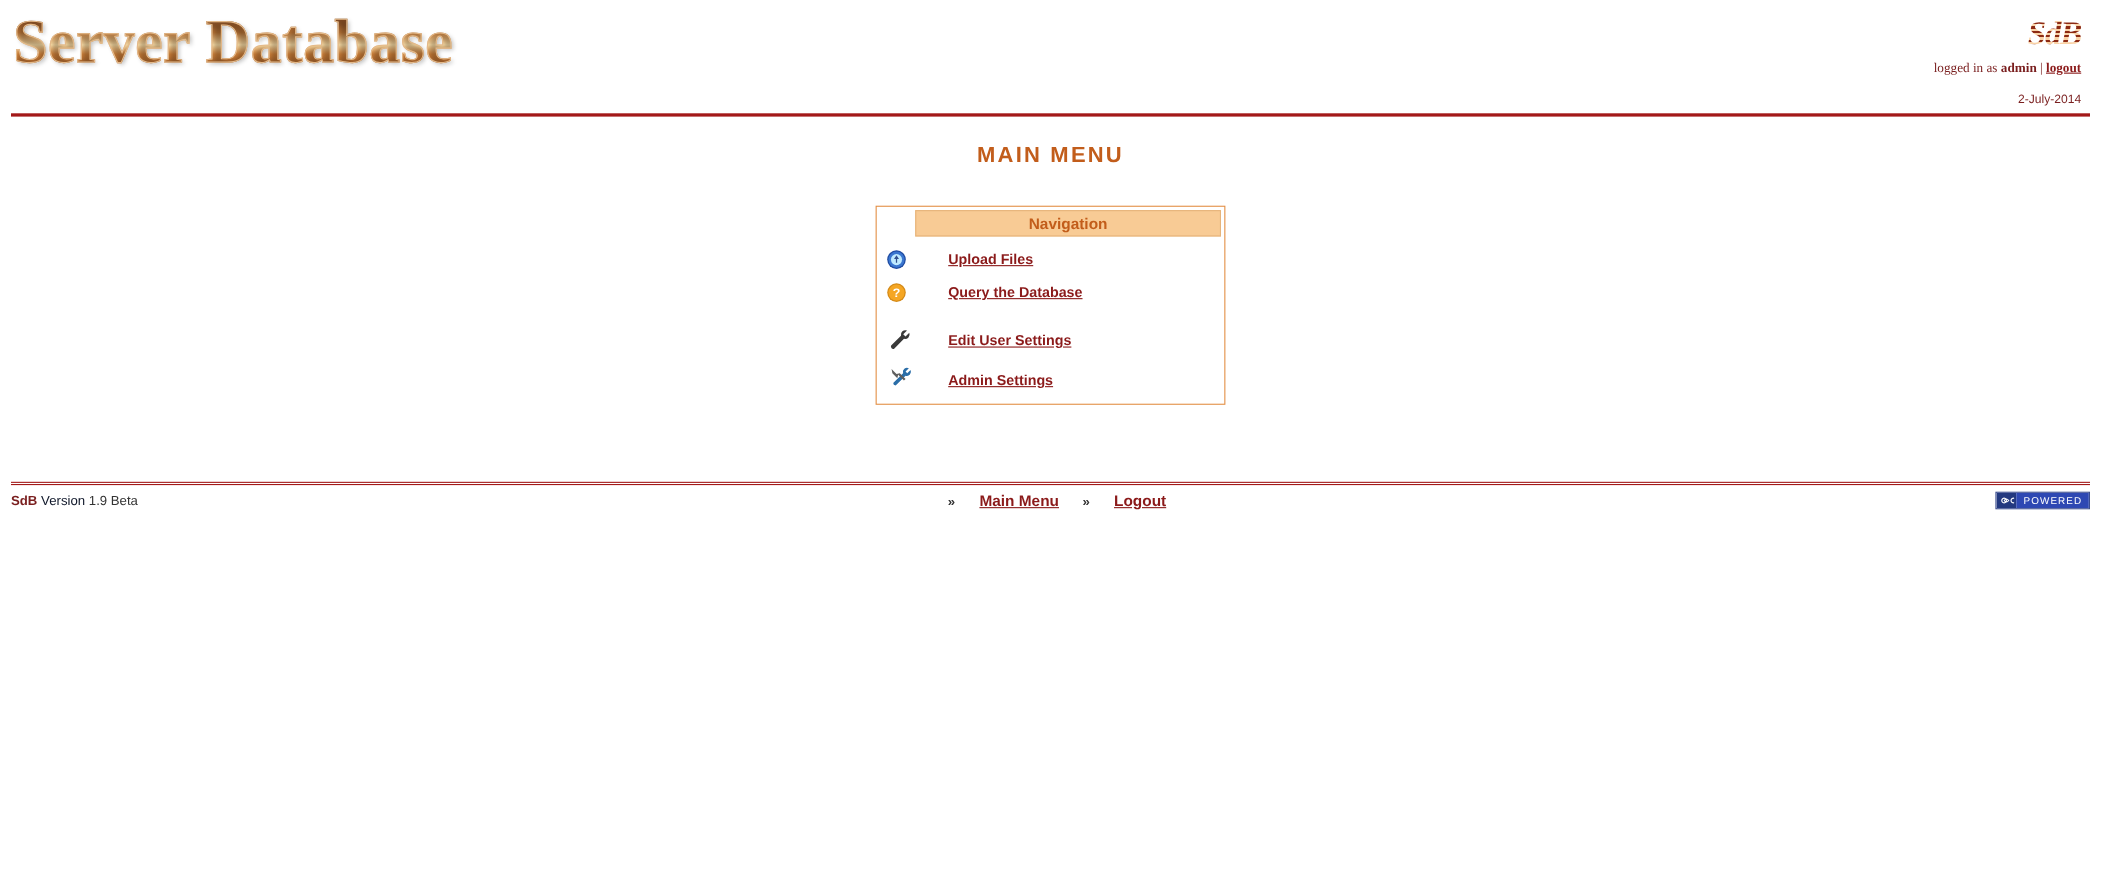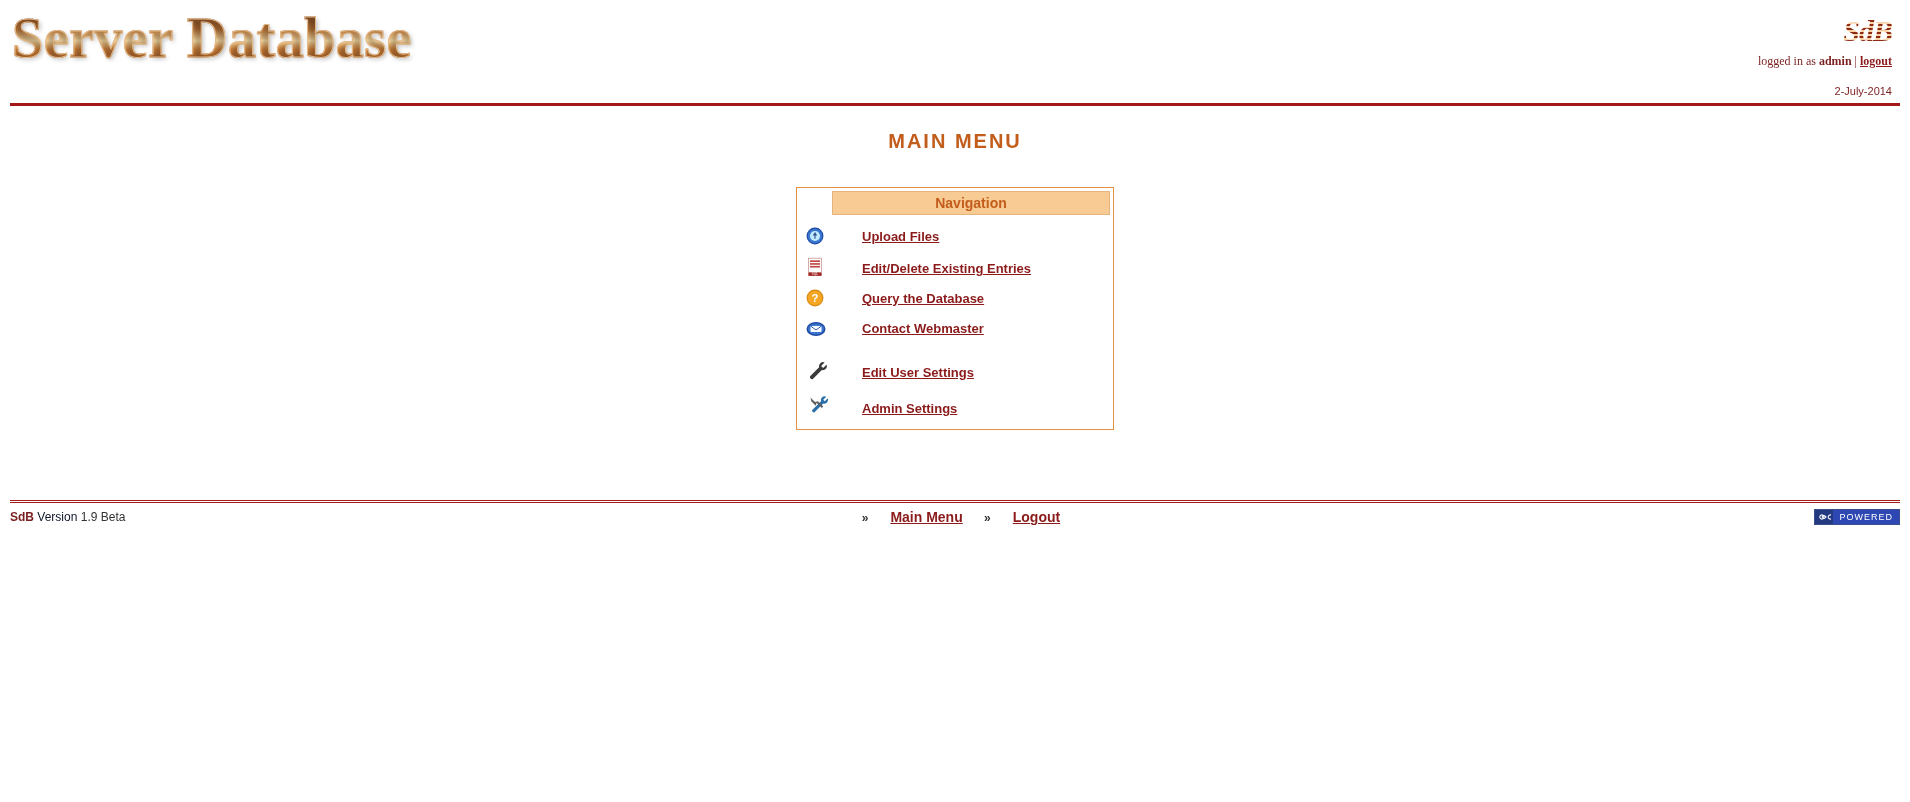--- a/index.html
+++ b/index.html
@@ -132,56 +132,32 @@
             <circle cx="16" cy="16" r="15" fill="#1e4aa0"></circle>
             <circle cx="16" cy="16" r="13" fill="#3a76d0"></circle>
             <circle cx="16" cy="16" r="9" fill="#bfeaff"></circle>
             <path d="M16 9 l4 6 h-3 v6 h-2 v-6 h-3 z" fill="#314f8d"></path>
           </svg>
       </div>
       <div class="linkcell"><a href="#">Upload Files</a></div>
     </div>
 
 
-    <div class="navrow">
-      <div class="iconcell">
-        <svg width="18" height="20" viewBox="0 0 32 36">
-            <rect x="4" y="2" width="24" height="26" fill="#fdfdfb" stroke="#b56b6b"></rect>
-            <rect x="7" y="6" width="18" height="3" fill="#c24747"></rect>
-            <rect x="7" y="11" width="18" height="3" fill="#c24747"></rect>
-            <rect x="7" y="16" width="18" height="3" fill="#c24747"></rect>
-            <rect x="4" y="28" width="24" height="6" fill="#a32727"></rect>
-            <text x="16" y="33" font-size="6" fill="#fff" text-anchor="middle" font-family="Verdana">SQL</text>
-          </svg>
-      </div>
-      <div class="linkcell"><a href="#">Edit/Delete Existing Entries</a></div>
-    </div>
 
     <div class="navrow">
       <div class="iconcell">
         <svg width="18" height="18" viewBox="0 0 32 32">
             <circle cx="16" cy="16" r="15" fill="#d48a18"></circle>
             <circle cx="16" cy="16" r="13" fill="#f5a623"></circle>
             <text x="16" y="23" font-size="20" font-weight="bold" fill="#fff" text-anchor="middle" font-family="Arial">?</text>
           </svg>
       </div>
       <div class="linkcell"><a href="#">Query the Database</a></div>
     </div>
 
-    <div class="navrow">
-      <div class="iconcell">
-        <svg width="20" height="16" viewBox="0 0 40 32">
-            <ellipse cx="20" cy="16" rx="19" ry="14" fill="#1e4aa0"></ellipse>
-            <ellipse cx="20" cy="16" rx="16" ry="11" fill="#3a76d0"></ellipse>
-            <rect x="9" y="10" width="22" height="12" rx="2" fill="#fff"></rect>
-            <path d="M9 10 l11 8 l11 -8" stroke="#2b5bbb" stroke-width="2" fill="none"></path>
-          </svg>
-      </div>
-      <div class="linkcell"><a href="#">Contact Webmaster</a></div>
-    </div>
 
     <div class="navrow" style="margin-top:10px">
       <div class="iconcell">
         <svg width="22" height="22" viewBox="0 0 32 32">
             <path d="M27 5 a6 6 0 0 0 -8 7 L6 25 a3 3 0 0 0 4 4 L23 16 a6 6 0 0 0 7 -8 l-5 5 -3 -3 z" fill="#3a3a3a"></path>
           </svg>
       </div>
       <div class="linkcell"><a href="#">Edit User Settings</a></div>
     </div>
 

